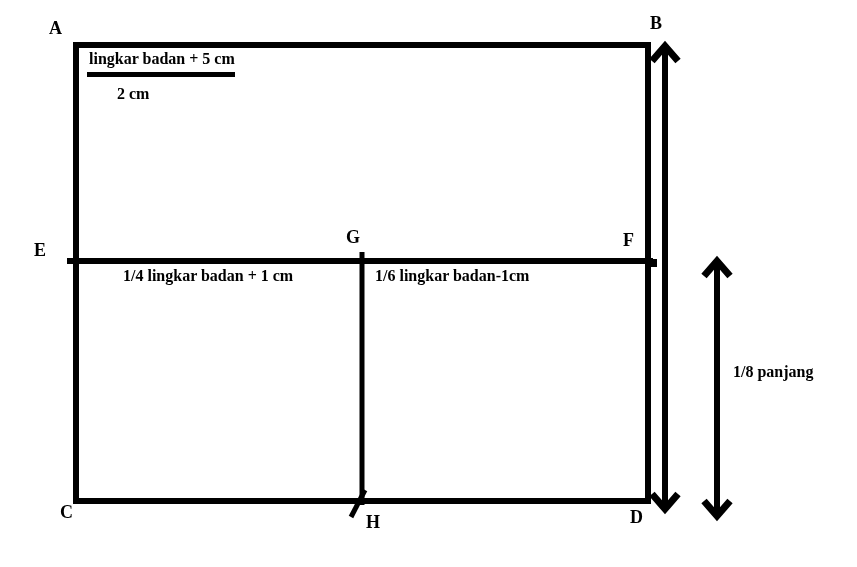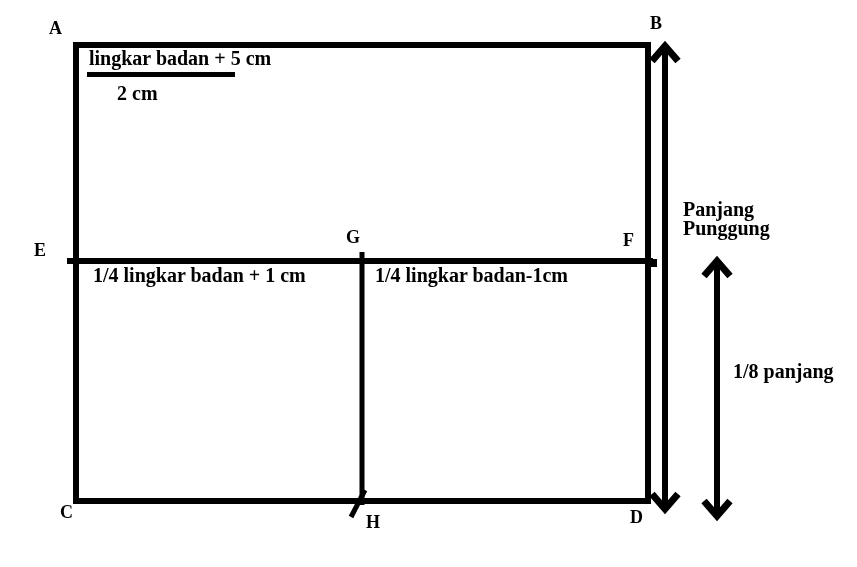--- a/index.html
+++ b/index.html
@@ -24,21 +24,21 @@
   .lbl {
     position: absolute;
     font-weight: bold;
     font-size: 18px;
     line-height: 20px;
     white-space: nowrap;
   }
   .ann {
     position: absolute;
     font-weight: bold;
-    font-size: 20px;
+    font-size: 16px;
     line-height: 19px;
     white-space: nowrap;
   }
 </style>
 </head>
 <body>
 
 <div class="canvas">
 
   <svg width="857" height="567" viewBox="0 0 857 567">
@@ -72,24 +72,20 @@
   <div class="lbl" style="left:34px;  top:240px;">E</div>
   <div class="lbl" style="left:346px; top:227px;">G</div>
   <div class="lbl" style="left:623px; top:230px;">F</div>
   <div class="lbl" style="left:60px;  top:502px;">C</div>
   <div class="lbl" style="left:630px; top:507px;">D</div>
   <div class="lbl" style="left:366px; top:512px;">H</div>
 
   <div class="ann" style="left:89px; top:49px;">lingkar badan + 5 cm</div>
   <div class="ann" style="left:117px; top:84px;">2 cm</div>
 
-  <div class="ann" style="left:93px; top:266px;">1/4 lingkar badan + 1 cm</div>
-  <div class="ann" style="left:375px; top:266px;">1/4 lingkar badan-1cm</div>
+  <div class="ann" style="left:123px; top:266px;">1/4 lingkar badan + 1 cm</div>
+  <div class="ann" style="left:375px; top:266px;">1/6 lingkar badan-1cm</div>
 
-  <div class="ann" style="left:683px; top:200px;">
-    <div>Panjang</div>
-    <div>Punggung</div>
-  </div>
   <div class="ann" style="left:733px; top:362px;">
     <div>1/8 panjang</div>
   </div>
 
 </div>
 
 </body></html>

